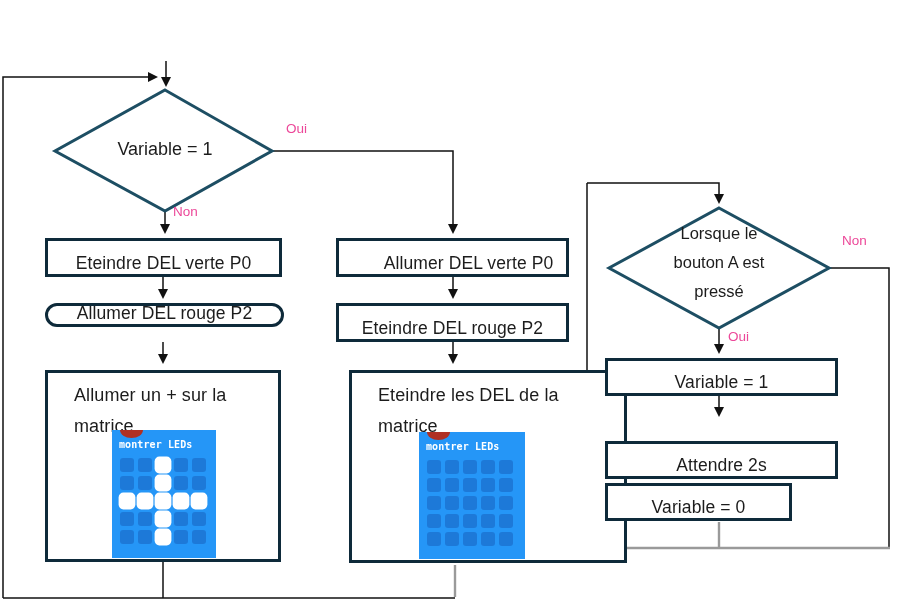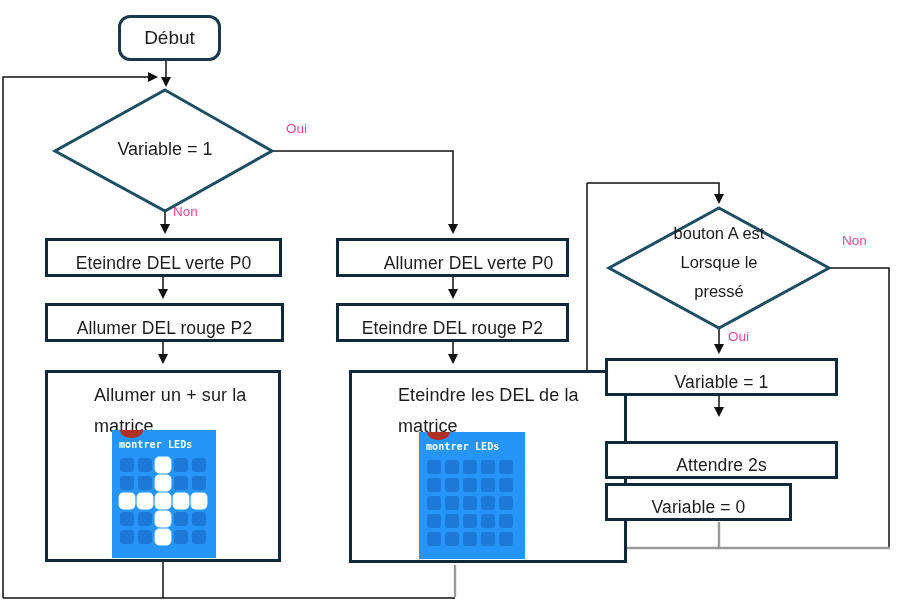--- a/index.html
+++ b/index.html
@@ -7,21 +7,21 @@
     position:relative;width:902px;height:605px;background:#ffffff;
     font-family:"Liberation Sans",sans-serif;color:#1c1c1c;overflow:hidden;
   }
   svg.connectors{position:absolute;left:0;top:0;width:902px;height:605px;}
 
   .proc{
     position:absolute;background:#ffffff;border:3px solid #0e2a3a;
     box-sizing:border-box;display:flex;align-items:flex-end;justify-content:center;
     font-size:17.5px;letter-spacing:.1px;
   }
-  .proc.tall{display:block;padding-left:20px;}
+  .proc.tall{display:block;}
   .tall .step-text{
     padding:7px 10px 0 26px;font-size:18px;line-height:31px;text-align:left;
   }
   .startbox{
     position:absolute;background:#ffffff;border:3px solid #17394b;border-radius:12px;
     box-sizing:border-box;display:flex;align-items:center;justify-content:center;
     font-size:19px;
   }
   .dlabel{position:absolute;text-align:center;font-size:18px;}
   .dlabel.small{font-size:16.5px;line-height:29px;}
@@ -69,32 +69,29 @@
     <line x1="586" y1="548" x2="890" y2="548" stroke="#9a9a9a" stroke-width="2.4"></line>
     <line x1="719" y1="522" x2="719" y2="547" stroke="#9a9a9a" stroke-width="2.4"></line>
     <line x1="719" y1="328" x2="719" y2="352" stroke="#111111" stroke-width="1.5" marker-end="url(#arr)"></line>
     <line x1="719" y1="396" x2="719" y2="415" stroke="#111111" stroke-width="1.5" marker-end="url(#arr)"></line>
     <line x1="719" y1="459" x2="719" y2="477" stroke="#111111" stroke-width="1.5" marker-end="url(#arr)"></line>
 
     <polygon points="165,90 272,151 165,211 55,151" fill="#ffffff" stroke="#1d4e63" stroke-width="3"></polygon>
     <polygon points="719,208 829,268 719,328 609,268" fill="#ffffff" stroke="#1d4e63" stroke-width="3"></polygon>
   </svg>
 
-  <div class="startbox" style="left:118px;top:15px;width:103px;height:46px;">
-    <span>Début</span>
-  </div>
 
   <div class="dlabel" style="left:63px;top:139px;width:204px;">Variable = 1</div>
   <div class="edgelabel" style="left:286px;top:121px;">Oui</div>
   <div class="edgelabel" style="left:173px;top:204px;">Non</div>
 
   <div class="proc" style="left:45px;top:238px;width:237px;height:39px;">
     <span>Eteindre DEL verte P0</span>
   </div>
-  <div class="proc" style="left:45px;top:303px;width:239px;height:39px;">
+  <div class="proc" style="left:45px;top:303px;width:239px;height:24px;border-radius:18px;">
     <span>Allumer DEL rouge P2</span>
   </div>
   <div class="proc tall" style="left:45px;top:370px;width:236px;height:192px;">
     <div class="step-text">Allumer un + sur la matrice</div>
     <div class="mc-block" style="left:64px;top:57px;width:104px;height:128px;">
       <div class="mc-red"></div>
       <div class="mc-title">montrer LEDs</div>
       <div class="mc-grid">
           <div class="led-cell"></div>
           <div class="led-cell"></div>
@@ -160,22 +157,22 @@
           <div class="led-cell"></div>
           <div class="led-cell"></div>
           <div class="led-cell"></div>
           <div class="led-cell"></div>
           <div class="led-cell"></div>
         </div>
     </div>
   </div>
 
   <div class="dlabel small" style="left:634px;top:219px;width:170px;">
+    <span style="display:block">Lorsque le</span>
     <span style="display:block">bouton A est</span>
-    <span style="display:block">Lorsque le</span>
     <span style="display:block">pressé</span>
   </div>
   <div class="edgelabel" style="left:842px;top:233px;">Non</div>
   <div class="edgelabel" style="left:728px;top:329px;">Oui</div>
 
   <div class="proc" style="left:605px;top:358px;width:233px;height:38px;">
     <span>Variable = 1</span>
   </div>
   <div class="proc" style="left:605px;top:441px;width:233px;height:38px;">
     <span>Attendre 2s</span>

